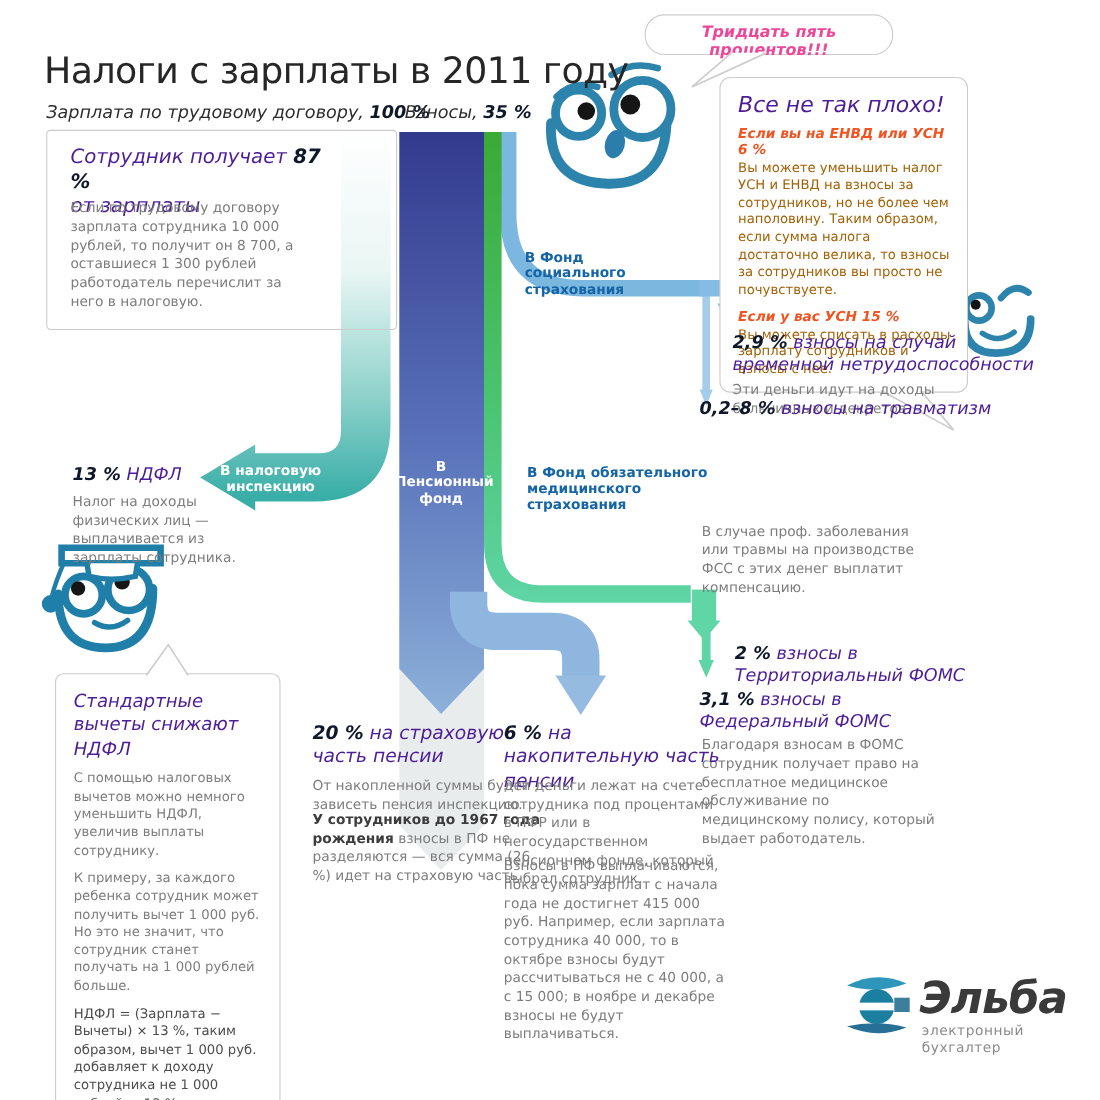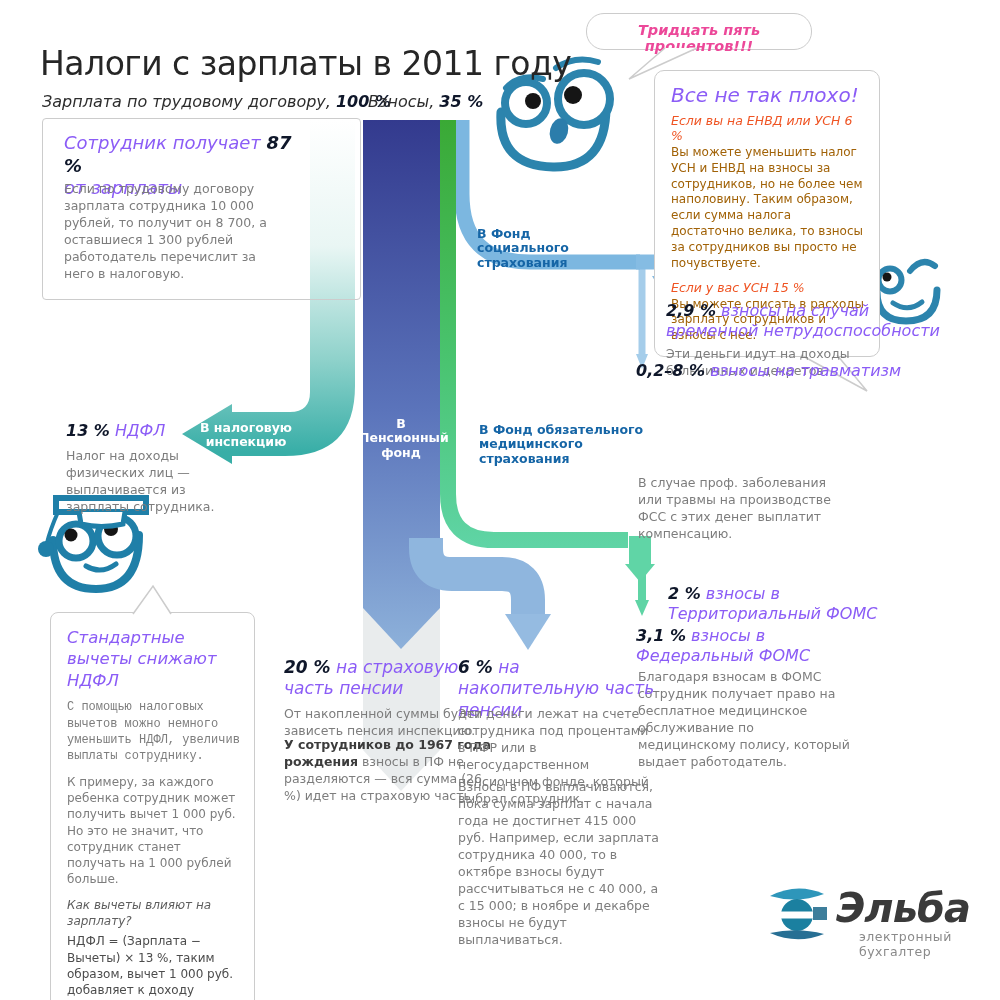--- a/index.html
+++ b/index.html
@@ -5,29 +5,29 @@
   html,body{margin:0;padding:0;background:#fff;}
   #canvas{position:relative;width:1000px;height:1000px;background:#fff;overflow:hidden;
           font-family:"DejaVu Sans","Liberation Sans",sans-serif;color:#2d2d2d;}
   #flow-svg{position:absolute;left:0;top:0;z-index:1;}
   .box{position:absolute;z-index:2;background:#fff;border:1.5px solid #cccccc;box-sizing:border-box;}
   .tail{position:absolute;z-index:3;overflow:visible;}
   .txt{position:absolute;z-index:4;}
   .title{font-size:33px;color:#262626;letter-spacing:-0.5px;}
   .collabel{font-size:16px;font-style:italic;color:#2d2d2d;}
   .h-val{color:#0f172a;font-weight:bold;font-style:italic;}
-  .h-lbl{color:#8b5cf6;font-style:italic;}
+  .h-lbl{color:#4c1d95;font-style:italic;}
   .heading{font-size:16px;line-height:1.25;}
   .heading-lg{font-size:18px;line-height:1.25;}
   .body{font-size:12.5px;line-height:1.36;color:#7d7d7d;}
   .body-dark{font-size:12px;line-height:1.32;color:#a16207;}
   .fund-label{font-size:12.5px;font-weight:bold;color:#1565a6;line-height:1.15;}
   .flow-label{font-size:12.5px;font-weight:bold;color:#ffffff;line-height:1.15;text-align:center;}
   .bubble-text{font-size:14.5px;font-style:italic;font-weight:bold;color:#ec4899;text-align:center;}
-  .orange-it{color:#ef5423;font-style:italic;font-weight:normal;}
+  .orange-it{color:#ef5423;font-style:italic;font-weight:bold;}
   .note-bold{font-size:12.5px;line-height:1.36;color:#3c3c3c;font-weight:bold;}
   .logo-name{font-size:40px;font-weight:bold;color:#3a3a3a;letter-spacing:-1px;font-style:italic;}
   .logo-tag{font-size:12.5px;color:#8a8a8a;letter-spacing:0.5px;}
 </style>
 </head>
 <body>
 
 <div id="canvas">
 
   <svg id="flow-svg" width="1000" height="1000" viewBox="0 0 1000 1000">
@@ -200,22 +200,21 @@
     <span class="h-val">6 %</span> <span class="h-lbl">на накопительную часть пенсии</span>
   </div>
   <div class="txt body" style="left:458px;top:705px;width:200px;">Эти деньги лежат на счете сотрудника под процентами в ПФР или в негосударственном пенсионном фонде, который выбрал сотрудник.</div>
   <div class="txt body" style="left:458px;top:778px;width:205px;">Взносы в ПФ выплачиваются, пока сумма зарплат с начала года не достигнет 415 000 руб. Например, если зарплата сотрудника 40 000, то в октябре взносы будут рассчитываться не с 40 000, а с 15 000; в ноябре и декабре взносы не будут выплачиваться.</div>
 
   <div class="box" style="left:50px;top:612px;width:205px;border-radius:8px;padding:14px 12px 14px 16px;">
     <svg class="tail" style="left:78px;bottom:calc(100% - 1px);" width="60" height="30">
       <path d="M4,30 L24,2 L42,30" fill="#ffffff" stroke="#cccccc" stroke-width="1.5"></path>
     </svg>
     <div class="h-lbl" style="font-size:16.5px;line-height:1.3;margin-bottom:8px;">Стандартные вычеты снижают НДФЛ</div>
-    <div class="body" style="font-size:12px;margin-bottom:9px;font-family:Liberation Mono, monospace;">С помощью налоговых вычетов можно немного уменьшить НДФЛ, увеличив выплаты сотруднику.</div>
+    <div class="body" style="font-size:12px;margin-bottom:9px;">С помощью налоговых вычетов можно немного уменьшить НДФЛ, увеличив выплаты сотруднику.</div>
     <div class="body" style="font-size:12px;margin-bottom:9px;">К примеру, за каждого ребенка сотрудник может получить вычет 1 000 руб. Но это не значит, что сотрудник станет получать на 1 000 рублей больше.</div>
-    <div class="body" style="font-size:12px;font-style:italic;color:#5d5d5d;margin-bottom:4px;">Как вычеты влияют на зарплату?</div>
     <div class="body" style="font-size:12px;color:#4c4c4c;">НДФЛ = (Зарплата − Вычеты) × 13 %, таким образом, вычет 1 000 руб. добавляет к доходу сотрудника не 1 000 рублей, а 13 % от вычета, т. е. 130 руб.</div>
   </div>
 
   <div class="txt logo-name" style="left:836px;top:885px;">Эльба</div>
-  <div class="txt logo-tag" style="left:838px;top:929px;margin-left:21px;">электронный бухгалтер</div>
+  <div class="txt logo-tag" style="left:838px;top:929px;">электронный бухгалтер</div>
 
 </div>
 
 </body></html>

